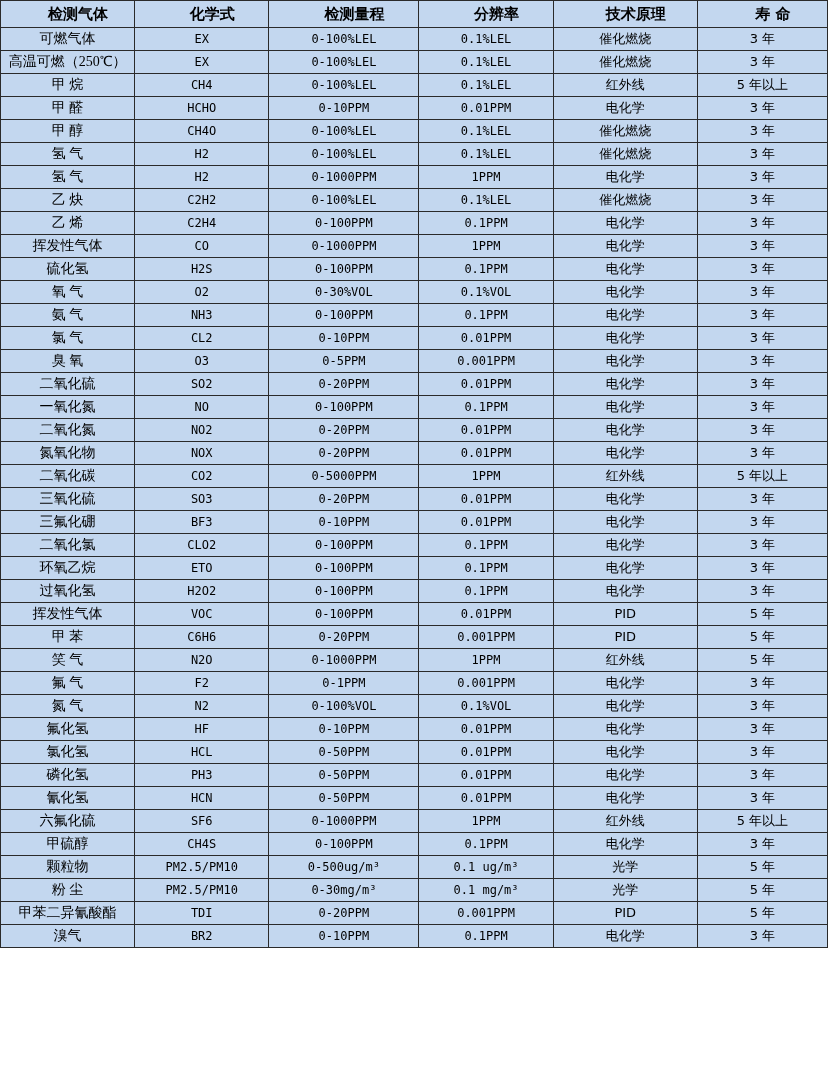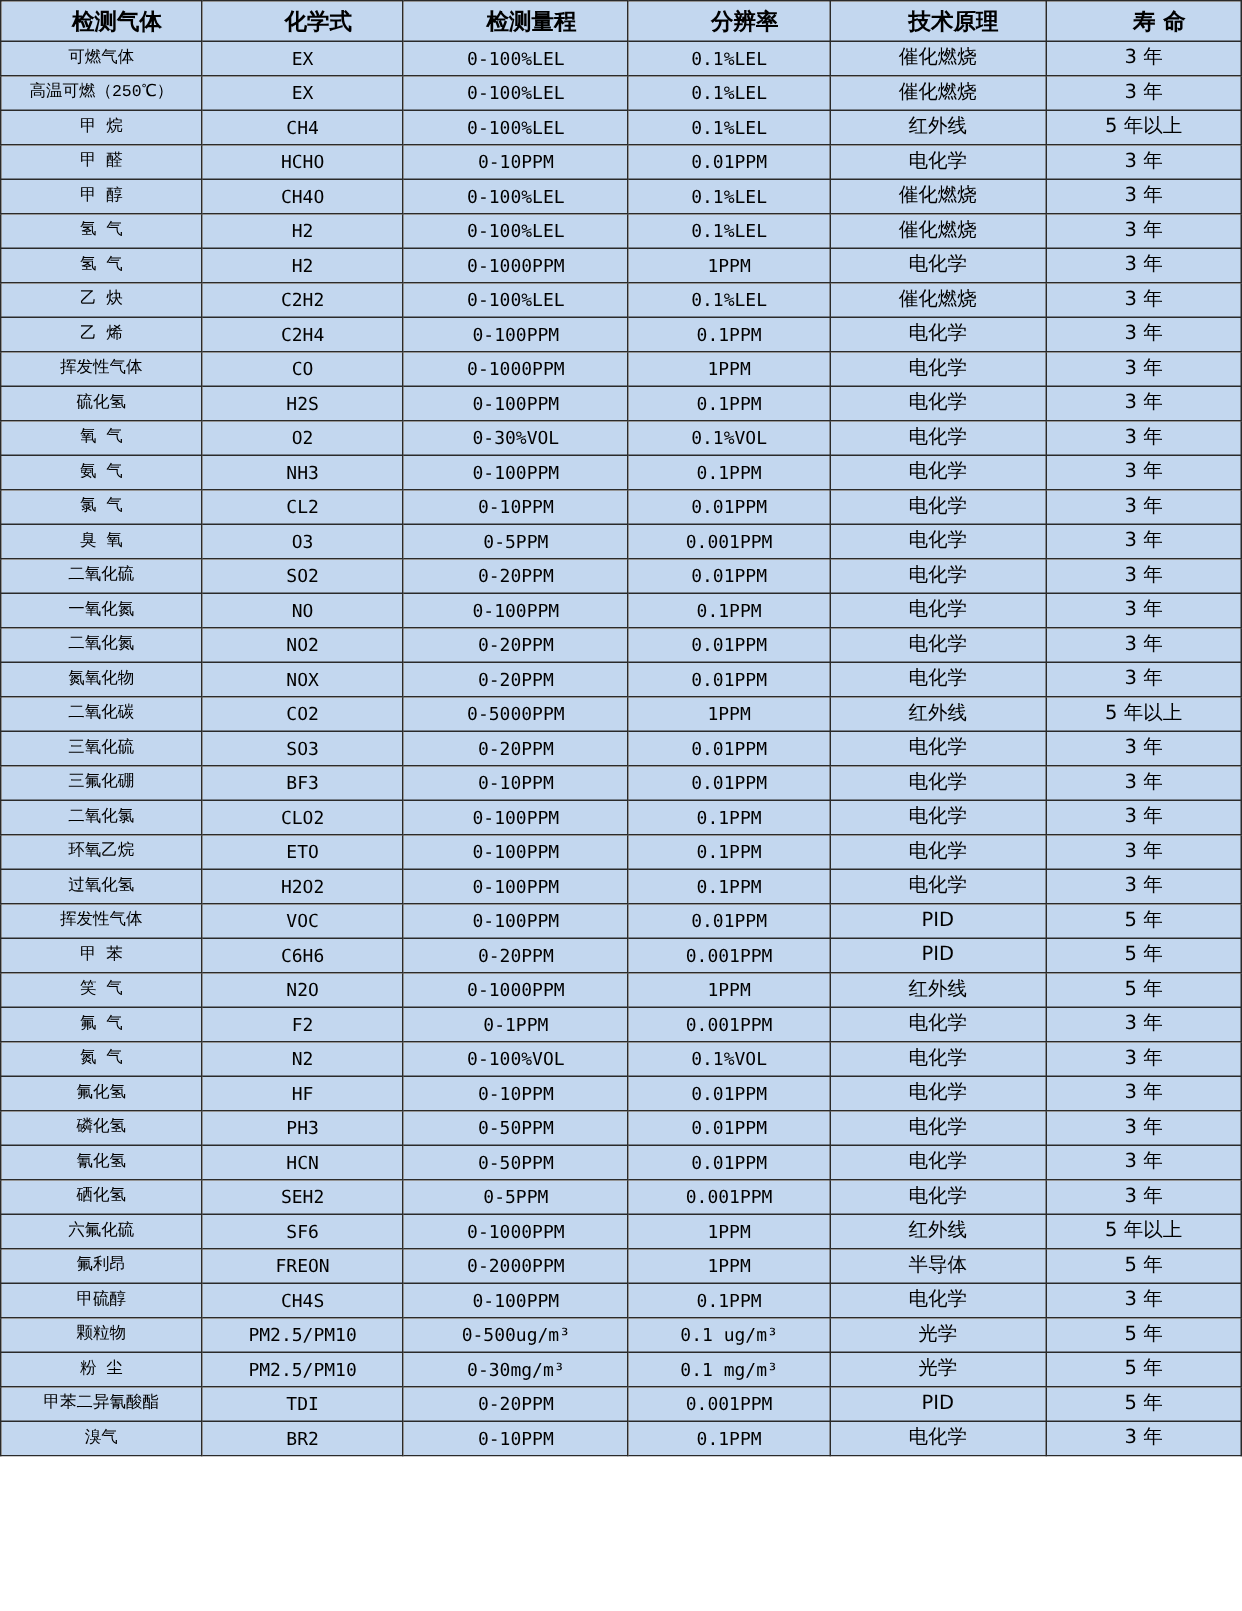--- a/index.html
+++ b/index.html
@@ -33,22 +33,22 @@
     font-weight: bold;
     font-family: "DejaVu Sans", "Liberation Sans", sans-serif;
     height: 26px;
     padding-left: 21px;
   }
   #gas-table tbody td {
     font-size: 13px;
   }
   
   #gas-table tbody td.col-name {
-    font-size: 11px;
-    font-family: Liberation Mono, monospace;
+    font-size: 14px;
+    font-family: Liberation Serif, serif;
   }
   #gas-table tbody td.col-formula,
   #gas-table tbody td.col-range,
   #gas-table tbody td.col-res {
     font-family: "DejaVu Sans Mono", "Liberation Mono", monospace;
     font-size: 12px;
   }
   #gas-table tbody td.col-principle,
   #gas-table tbody td.col-life {
     font-family: "DejaVu Sans", "Liberation Sans", sans-serif;
@@ -326,60 +326,52 @@
       </tr>
       <tr>
         <td class="col-name">氟化氢</td>
         <td class="col-formula">HF</td>
         <td class="col-range">0-10PPM</td>
         <td class="col-res">0.01PPM</td>
         <td class="col-principle">电化学</td>
         <td class="col-life">3 年</td>
       </tr>
       <tr>
+        <td class="col-name">氯化氢</td>
+        <td class="col-formula">HCL</td>
+        <td class="col-range">0-50PPM</td>
+        <td class="col-res">0.01PPM</td>
+        <td class="col-principle">电化学</td>
+        <td class="col-life">3 年</td>
+      </tr>
+      <tr>
         <td class="col-name">磷化氢</td>
         <td class="col-formula">PH3</td>
         <td class="col-range">0-50PPM</td>
         <td class="col-res">0.01PPM</td>
         <td class="col-principle">电化学</td>
         <td class="col-life">3 年</td>
       </tr>
       <tr>
         <td class="col-name">氰化氢</td>
         <td class="col-formula">HCN</td>
         <td class="col-range">0-50PPM</td>
         <td class="col-res">0.01PPM</td>
-        <td class="col-principle">电化学</td>
-        <td class="col-life">3 年</td>
-      </tr>
-      <tr>
-        <td class="col-name">硒化氢</td>
-        <td class="col-formula">SEH2</td>
-        <td class="col-range">0-5PPM</td>
-        <td class="col-res">0.001PPM</td>
         <td class="col-principle">电化学</td>
         <td class="col-life">3 年</td>
       </tr>
       <tr>
         <td class="col-name">六氟化硫</td>
         <td class="col-formula">SF6</td>
         <td class="col-range">0-1000PPM</td>
         <td class="col-res">1PPM</td>
         <td class="col-principle">红外线</td>
         <td class="col-life">5 年以上</td>
       </tr>
       <tr>
-        <td class="col-name">氟利昂</td>
-        <td class="col-formula">FREON</td>
-        <td class="col-range">0-2000PPM</td>
-        <td class="col-res">1PPM</td>
-        <td class="col-principle">半导体</td>
-        <td class="col-life">5 年</td>
-      </tr>
-      <tr>
         <td class="col-name">甲硫醇</td>
         <td class="col-formula">CH4S</td>
         <td class="col-range">0-100PPM</td>
         <td class="col-res">0.1PPM</td>
         <td class="col-principle">电化学</td>
         <td class="col-life">3 年</td>
       </tr>
       <tr>
         <td class="col-name">颗粒物</td>
         <td class="col-formula">PM2.5/PM10</td>

